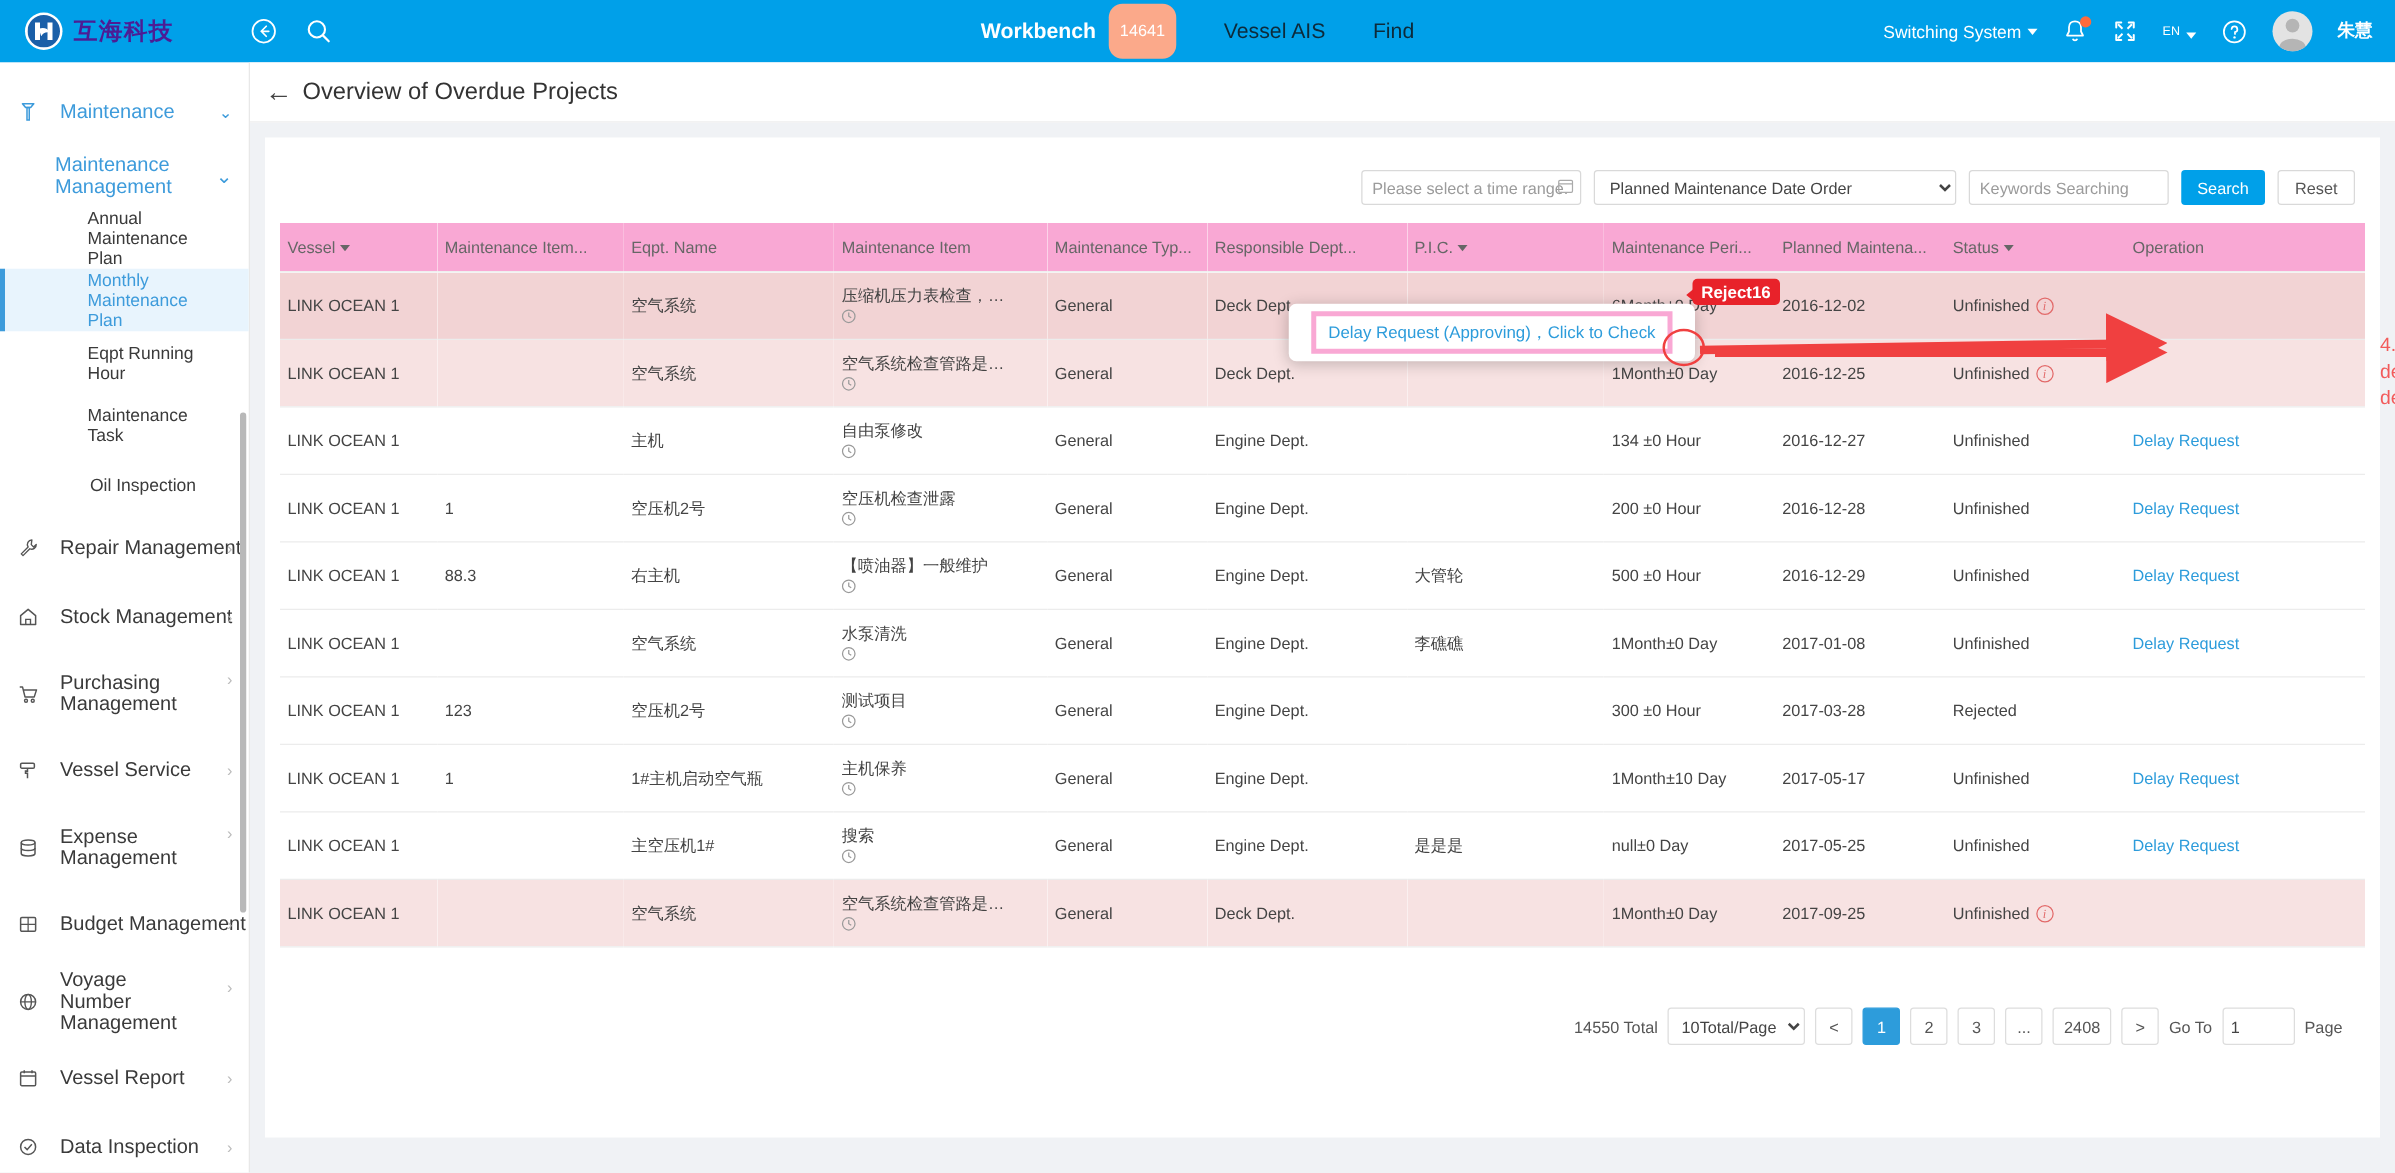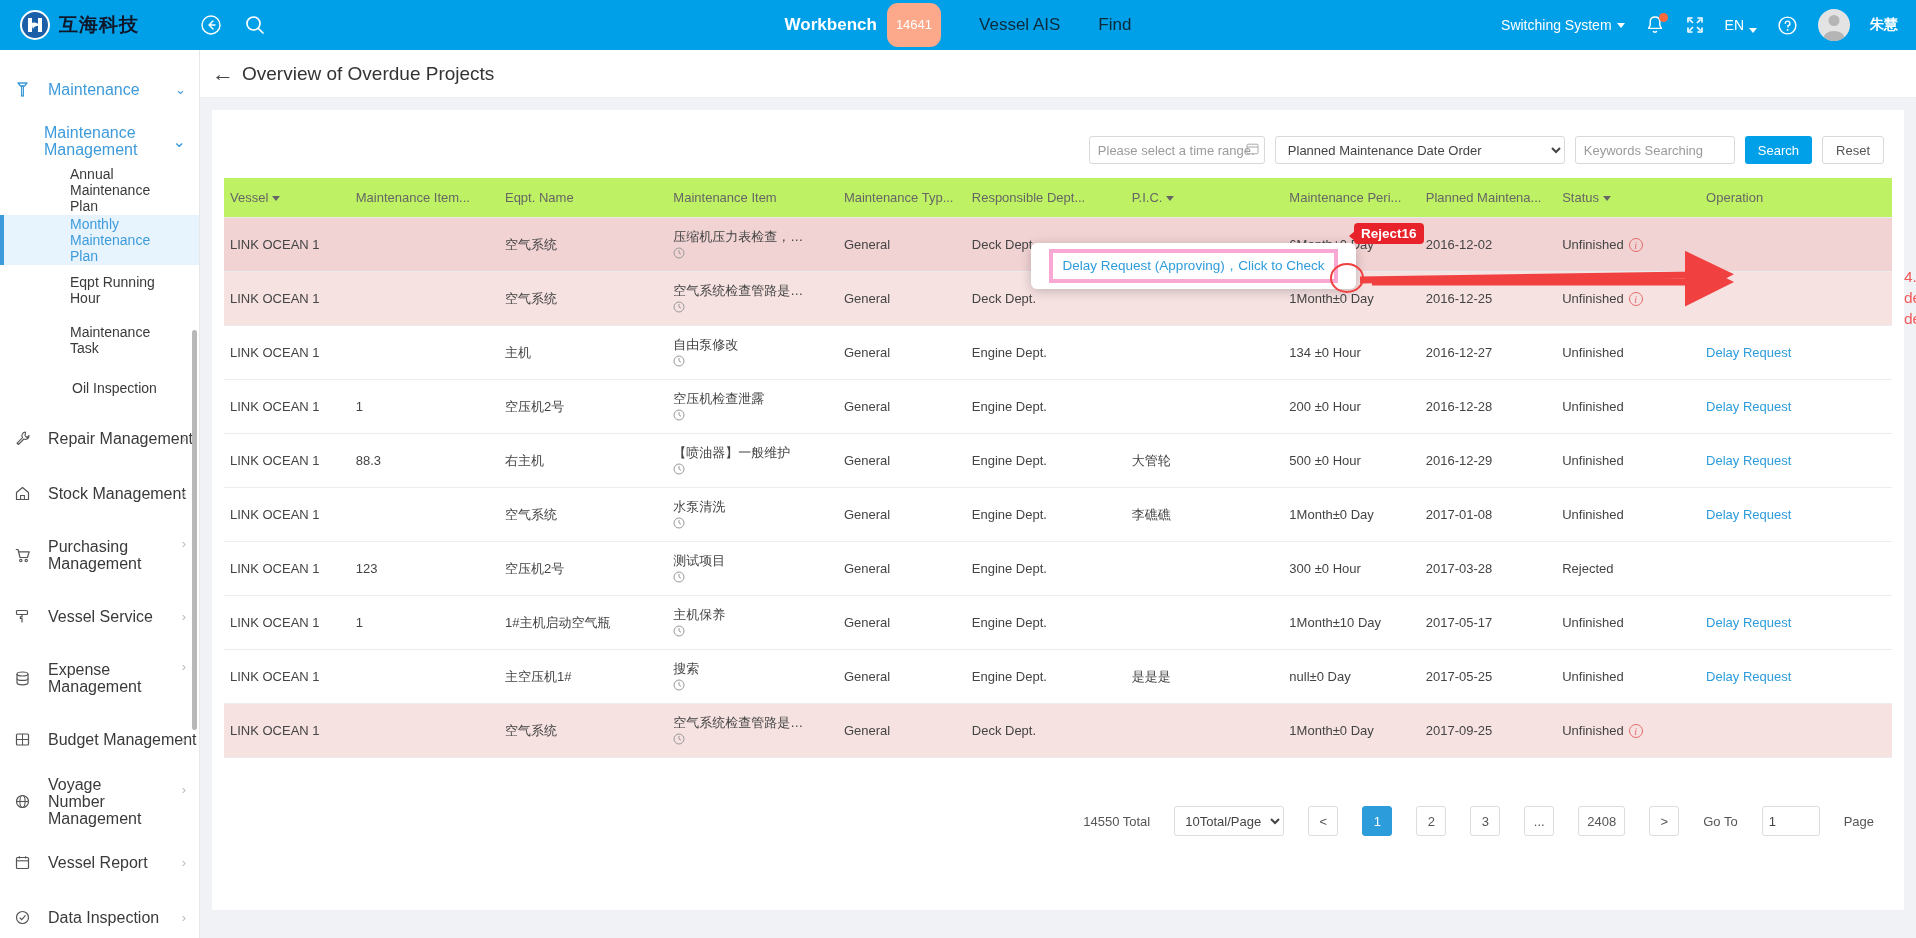--- a/index.html
+++ b/index.html
@@ -16,21 +16,21 @@
     background: #00a0e9; display: flex; align-items: center;
   }
   .brand { display: flex; align-items: center; padding-left: 20px; width: 190px; }
   .brand-logo {
     width: 30px; height: 30px; border-radius: 50%;
     background: #fff; position: relative; flex: 0 0 auto;
     display: flex; align-items: center; justify-content: center;
   }
   .brand-logo svg { display:block; }
   .brand-name {
-    color: #0f172a; font-size: 19px; font-weight: bold; margin-left: 9px;
+    color: #4c1d95; font-size: 19px; font-weight: bold; margin-left: 9px;
     letter-spacing: 1px; white-space: nowrap;
   }
   .header-icons { display: flex; align-items: center; gap: 22px; margin-left: 10px; }
   .hicon { color: #fff; cursor: pointer; display:flex; align-items:center; justify-content:center;}
   .nav-center {
     position: absolute; left: 0; right: 0; display: flex; justify-content: center;
     align-items: center; gap: 38px; pointer-events: none;
   }
   .nav-center > * { pointer-events: auto; }
   .nav-item { font-size: 17px; color: #0d2a3a; cursor: pointer; white-space: nowrap; }
@@ -45,21 +45,21 @@
   .switch-system { color: #fff; font-size: 14px; cursor: pointer; display:flex; align-items:center; gap:5px;}
   .caret-down {
     width: 0; height: 0; border-left: 4px solid transparent; border-right: 4px solid transparent;
     border-top: 5px solid #fff; display: inline-block;
   }
   .bell-wrap { position: relative; cursor: pointer; }
   .bell-dot {
     position: absolute; top: -2px; right: -3px; width: 9px; height: 9px;
     border-radius: 50%; background: #ff6a3d;
   }
-  .lang { color: #fff; font-size: 14px; cursor: pointer; display:flex; align-items:flex-end; gap:5px;}
+  .lang { color: #fff; font-size: 10px; cursor: pointer; display:flex; align-items:flex-end; gap:5px;}
   .avatar {
     width: 32px; height: 32px; border-radius: 50%; background: #e3e3e3;
     overflow: hidden; position: relative; flex: 0 0 auto;
   }
   .avatar::before {
     content:''; position:absolute; top:6px; left:50%; transform:translateX(-50%);
     width:11px; height:11px; border-radius:50%; background:#b5b5b5;
   }
   .avatar::after {
     content:''; position:absolute; bottom:-4px; left:50%; transform:translateX(-50%);
@@ -136,21 +136,21 @@
     border-radius:3px; font-size:13px; cursor:pointer; font-family:"Liberation Sans", sans-serif;
   }
   .btn-reset {
     background:#fff; color:#555; border:1px solid #d9d9d9; height:28px; padding:0 13px;
     border-radius:3px; font-size:13px; cursor:pointer; font-family:"Liberation Sans", sans-serif;
   }
 
   
   table.grid { width: calc(100% - 24px); margin: 0 12px; border-collapse: collapse; table-layout: fixed; }
   table.grid th {
-    background:#bef264; color:#666; font-weight:normal; font-size:13px;
+    background:#f9a8d4; color:#666; font-weight:normal; font-size:13px;
     text-align:left; padding:12px 6px; border-bottom:1px solid #eaeaea; white-space:nowrap;
     overflow:hidden;
   }
   table.grid td {
     font-size:13px; color:#444; padding:10px 6px; border-bottom:1px solid #ececec;
     vertical-align:middle; overflow:hidden;
   }
   tr.pinkdark td { background:#f2d3d4; }
   tr.pink td { background:#f7e2e2; }
   .cell-main { line-height:17px; }
@@ -163,21 +163,21 @@
   }
   .info-ico {
     display:inline-flex; align-items:center; justify-content:center;
     width:14px; height:14px; border:1px solid #e26a6a; border-radius:50%;
     color:#e26a6a; font-size:10px; font-style:italic; margin-left:5px;
     vertical-align:middle; cursor:pointer; font-family:"Liberation Serif", serif;
   }
 
   
   .pager {
-    display:flex; align-items:center; justify-content:flex-end; gap:24px;
+    display:flex; align-items:center; justify-content:flex-end; gap:8px;
     padding: 48px 30px 20px 0; font-size:13px; color:#555;
   }
   .pg-btn {
     min-width:30px; height:30px; border:1px solid #ddd; border-radius:3px;
     background:#fff; color:#555; display:flex; align-items:center; justify-content:center;
     font-size:13px; cursor:pointer; padding:0 8px;
   }
   .pg-btn.cur { background:#2d9cdb; color:#fff; border-color:#2d9cdb; }
   .pg-sel {
     height:30px; border:1px solid #ddd; border-radius:3px; font-size:13px;

